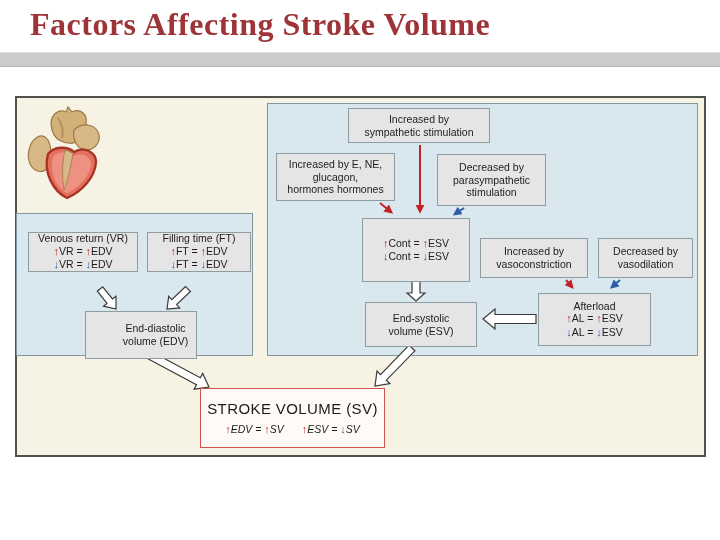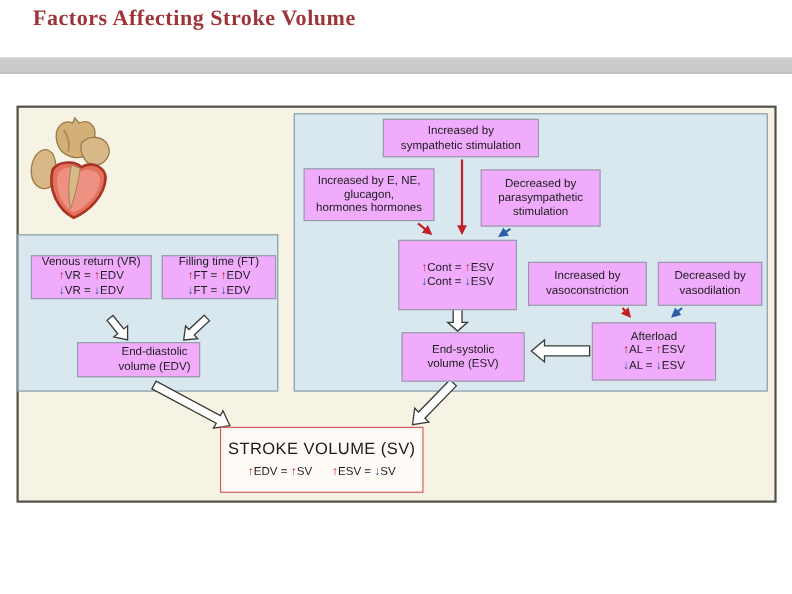--- a/index.html
+++ b/index.html
@@ -3,64 +3,64 @@
 <meta charset="utf-8">
 <style>
   html,body{margin:0;padding:0;}
   body{
     width:720px;height:540px;position:relative;overflow:hidden;
     background:#ffffff;font-family:"Liberation Sans",sans-serif;
   }
   .abs{position:absolute;box-sizing:border-box;}
   .title{
     position:absolute;left:30px;top:6px;margin:0;
-    font-family:"Liberation Serif",serif;font-weight:bold;font-size:20px;
+    font-family:"Liberation Serif",serif;font-weight:bold;font-size:32px;
     color:#9e3338;letter-spacing:.5px;
   }
   .divider{
     position:absolute;left:0;top:52px;width:720px;height:13px;
     background:#cbcbcb;border-top:1px solid #dedede;border-bottom:1px solid #b6b6b6;
   }
   .figure{
     left:15px;top:96px;width:691px;height:361px;
     background:#f7f3e4;border:2px solid #51514b;
   }
   .panel{background:#d9e8ee;border:1px solid #7f97a1;}
   #panel-left{left:16px;top:213px;width:237px;height:143px;}
   #panel-right{left:267px;top:103px;width:431px;height:253px;}
   svg.overlay{position:absolute;left:0;top:0;width:720px;height:540px;pointer-events:none;}
   .heart{left:22px;top:104px;width:86px;height:98px;}
   .box{
-    background:#f0abfc;border:1px solid #8d9ca1;color:#1c1c1c;
+    background:#e5e5e5;border:1px solid #8d9ca1;color:#1c1c1c;
     font-size:10.5px;line-height:1.22;text-align:center;
     display:flex;flex-direction:column;justify-content:center;align-items:center;
     padding:2px 3px;
   }
   .box .lbl{white-space:pre-line;}
   .rel{white-space:nowrap;}
   .arr{font-weight:700;font-size:11px;}
   .arr.up{color:#c42127;}
   .arr.down{color:#2d5da9;}
   #box-symp{left:348px;top:108px;width:142px;height:35px;}
   #box-horm{left:276px;top:153px;width:119px;height:48px;}
   #box-para{left:437px;top:154px;width:109px;height:52px;}
   #box-cont{left:362px;top:218px;width:108px;height:64px;}
   #box-vaso{left:480px;top:238px;width:108px;height:40px;}
   #box-dila{left:598px;top:238px;width:95px;height:40px;}
   #box-after{left:538px;top:293px;width:113px;height:53px;}
   #box-esv{left:365px;top:302px;width:112px;height:45px;}
-  #box-edv{left:70px;top:311px;width:112px;height:32px;padding-left:32px;}
+  #box-edv{left:85px;top:311px;width:112px;height:48px;padding-left:32px;}
   #box-vr{left:28px;top:232px;width:110px;height:40px;}
   #box-ft{left:147px;top:232px;width:104px;height:40px;}
   #box-sv{
     left:200px;top:388px;width:185px;height:60px;
     border:1.5px solid #d0524c;background:#fefaf6;
   }
   .sv-title{letter-spacing:.4px;margin-bottom:5px;font-size:15px;}
-  .sv-line{display:flex;gap:18px;justify-content:center;}
+  .sv-line{display:flex;gap:18px;justify-content:center;font-style:italic;}
 </style>
 </head>
 <body>
 
 <div>
   <h1 class="title">Factors Affecting Stroke Volume</h1>
   <div class="divider"></div>
 
   <div class="abs figure"></div>
   <div class="abs panel" id="panel-left"></div>

